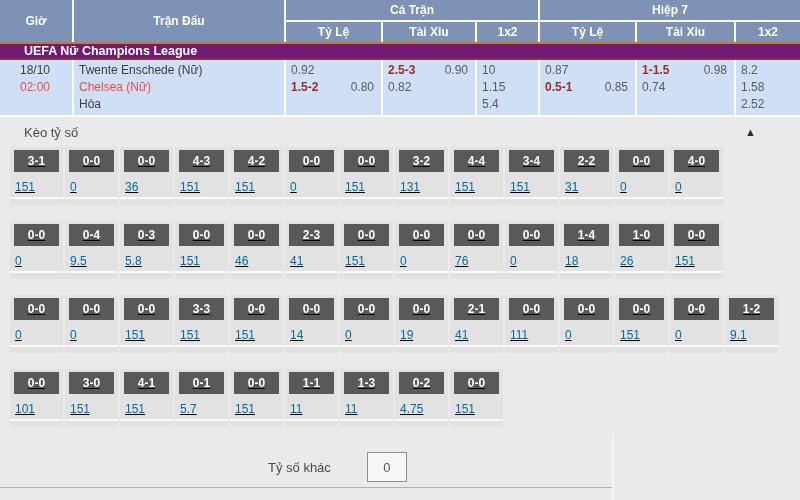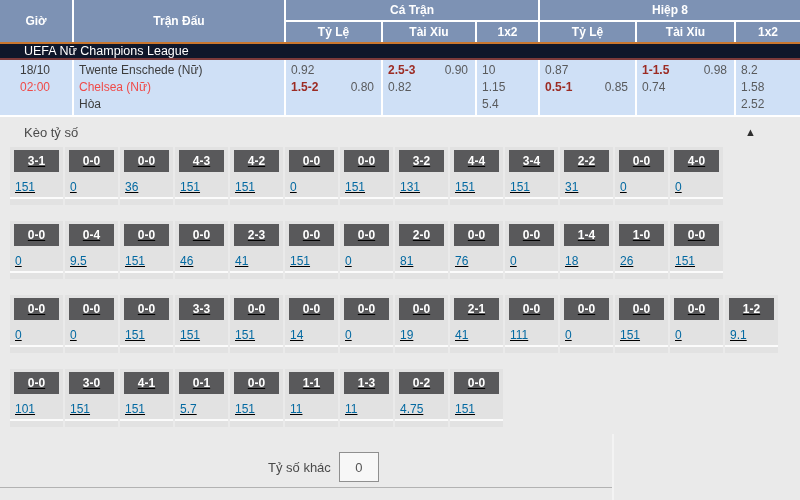--- a/index.html
+++ b/index.html
@@ -10,22 +10,22 @@
   .odds-grid { display:grid; grid-template-columns:72px 210px 95px 92px 61px 95px 97px minmax(0,1fr);
     gap:2px; background:#fff; }
   .hdr { background:#7d92b4; color:#fff; font-size:12px; font-weight:bold;
     display:flex; align-items:center; justify-content:center; }
   .hdr-grid { grid-template-rows:20px 20px; }
   .span2r { grid-row:1 / span 2; }
   .span3c { grid-column:span 3; }
 
   
   .accent-line { height:2px; background:#c9762e; }
-  .league-bar { height:16px; background:#0f172a; border-bottom:2px solid #7c3a3a;
-    color:#fff; font-size:12.5px; font-weight:normal; line-height:15px; padding-left:24px; }
+  .league-bar { height:16px; background:#701a75; border-bottom:2px solid #7c3a3a;
+    color:#fff; font-size:12.5px; font-weight:bold; line-height:15px; padding-left:24px; }
 
   
   .match-row .cell { background:#cfe0f6; font-size:12px; color:#595a5c;
     padding:2px 7px 2px 5px; line-height:17px; min-height:54px; }
   .c-center { text-align:center; padding:2px 0; }
   .date { color:#3c3c3c; }
   .red { color:#f04a48; }
   .team { color:#3c3c3c; }
   .line2 { display:flex; justify-content:space-between; }
   .maroon { color:#9c2b23; font-weight:bold; }
@@ -37,35 +37,35 @@
   .score-header { height:30px; display:flex; align-items:center; justify-content:space-between;
     padding:0 44px 0 24px; font-size:13px; color:#4a4a4a; }
   .collapse { color:#2e2e2e; font-size:11px; cursor:pointer; }
   .score-row { display:flex; padding-left:10px; margin-bottom:16px;text-decoration:underline; }
   .score-cell { position:relative; width:53px; height:58px; background:#e2e2e2;
     margin-right:2px; cursor:pointer; }
   .badge { margin:3px 4px 0 4px; height:22px; background:#59595b; color:#fff;
     font-size:12px; font-weight:bold; display:flex; align-items:center; justify-content:center; }
   .odds { font-size:12px; color:#0369a1; padding-left:5px; margin-top:8px; }
   .uline { position:absolute; left:0; right:0; bottom:6px; height:2px; background:#fbfbfb; }
-  .other-row { display:flex; align-items:center; padding-left:268px; height:48px; }
+  .other-row { display:flex; align-items:center; padding-left:268px; height:48px;gap:28px; }
   .other-label { font-size:13px; color:#4a4a4a; margin-right:8px; }
   .other-box { width:40px; height:30px; background:#f7f7f7; border:1px solid #8f8f8f;
     display:flex; align-items:center; justify-content:center; font-size:13px; color:#555; }
   .h-divider { position:absolute; left:0; top:370px; width:613px; height:1px; background:#b2b2b2; }
   .v-divider { position:absolute; left:612px; top:317px; bottom:0; width:2px; background:#f3f3f3; }
 </style>
 </head>
 <body>
 
 <div class="odds-grid hdr-grid">
   <div class="hdr span2r">Giờ</div>
   <div class="hdr span2r">Trận Đấu</div>
   <div class="hdr span3c">Cá Trận</div>
-  <div class="hdr span3c">Hiệp 8</div>
+  <div class="hdr span3c">Hiệp 7</div>
   <div class="hdr">Tỷ Lệ</div>
   <div class="hdr">Tài Xỉu</div>
   <div class="hdr">1x2</div>
   <div class="hdr">Tỷ Lệ</div>
   <div class="hdr">Tài Xỉu</div>
   <div class="hdr">1x2</div>
 </div>
 
 <div class="accent-line"></div>
 <div class="league-bar">UEFA Nữ Champions League</div>
@@ -200,20 +200,25 @@
           <div class="badge">0-0</div>
           <div class="odds">0</div>
           <div class="uline"></div>
         </div>
         <div class="score-cell">
           <div class="badge">0-4</div>
           <div class="odds">9.5</div>
           <div class="uline"></div>
         </div>
         <div class="score-cell">
+          <div class="badge">0-3</div>
+          <div class="odds">5.8</div>
+          <div class="uline"></div>
+        </div>
+        <div class="score-cell">
           <div class="badge">0-0</div>
           <div class="odds">151</div>
           <div class="uline"></div>
         </div>
         <div class="score-cell">
           <div class="badge">0-0</div>
           <div class="odds">46</div>
           <div class="uline"></div>
         </div>
         <div class="score-cell">
@@ -222,25 +227,20 @@
           <div class="uline"></div>
         </div>
         <div class="score-cell">
           <div class="badge">0-0</div>
           <div class="odds">151</div>
           <div class="uline"></div>
         </div>
         <div class="score-cell">
           <div class="badge">0-0</div>
           <div class="odds">0</div>
-          <div class="uline"></div>
-        </div>
-        <div class="score-cell">
-          <div class="badge">2-0</div>
-          <div class="odds">81</div>
           <div class="uline"></div>
         </div>
         <div class="score-cell">
           <div class="badge">0-0</div>
           <div class="odds">76</div>
           <div class="uline"></div>
         </div>
         <div class="score-cell">
           <div class="badge">0-0</div>
           <div class="odds">0</div>

